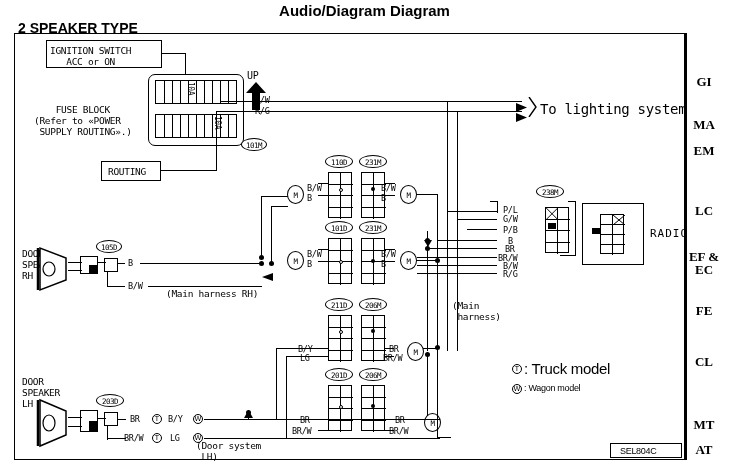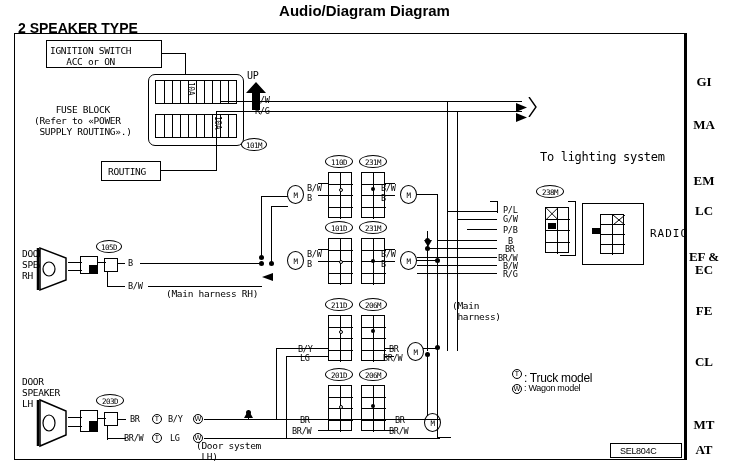--- a/index.html
+++ b/index.html
@@ -37,21 +37,21 @@
 <body>
 
 <div class="abs" id="title">Audio/Diagram Diagram</div>
 <div class="abs" id="subtitle">2 SPEAKER TYPE</div>
 
 <div class="abs box" id="frame"></div>
 <div class="abs" id="siderail"></div>
 
 <div class="abs tab" style="top:75px">GI</div>
 <div class="abs tab" style="top:118px">MA</div>
-<div class="abs tab" style="top:174px">EM</div>
+<div class="abs tab" style="top:144px">EM</div>
 <div class="abs tab" style="top:204px">LC</div>
 <div class="abs tab" style="top:250px;white-space:pre">EF &amp;
 EC</div>
 <div class="abs tab" style="top:304px">FE</div>
 <div class="abs tab" style="top:355px">CL</div>
 <div class="abs tab" style="top:418px">MT</div>
 <div class="abs tab" style="top:443px">AT</div>
 
 <div class="abs box" style="left:46px;top:40px;width:116px;height:28px"></div>
 <div class="abs lbl9" style="left:50px;top:45px;">IGNITION SWITCH
@@ -121,21 +121,21 @@
 <div class="abs" style="left:516px;top:107px;">
   <svg width="12" height="9" viewBox="0 0 12 9">
       <polygon points="0,0 11,4.5 0,9" fill="#000"></polygon>
     </svg>
 </div>
 <div class="abs" style="left:528px;top:97px;">
   <svg width="10" height="20" viewBox="0 0 10 20">
       <path d="M1,0 L8,10 L1,20" stroke="#000" stroke-width="1.4" fill="none"></path>
     </svg>
 </div>
-<div class="abs lbl9" style="left:540px;top:104px;font-size:12px;margin-top:48px;">To lighting system</div>
+<div class="abs lbl9" style="left:540px;top:104px;font-size:14px;">To lighting system</div>
 
 <div class="abs lbl9" style="left:22px;top:248px;">DOOR
 SPEAKER
 RH</div>
 <div class="abs spk" style="left:36px;top:246px;">
   <svg width="34" height="46" viewBox="0 0 34 46">
     <path d="M4,2 L4,44 L30,34 L30,12 Z" fill="#fff" stroke="#000" stroke-width="1.5"></path>
     <path d="M2,2 L2,44" stroke="#000" stroke-width="2.5"></path>
     <ellipse cx="13" cy="23" rx="6" ry="7" fill="none" stroke="#000" stroke-width="1.2"></ellipse>
   </svg>
@@ -449,21 +449,21 @@
     </svg>
 </div>
 
 <div class="abs wire v" style="left:276px;top:348px;height:72px;"></div>
 <div class="abs wire h" style="left:276px;top:348px;width:42px;"></div>
 <div class="abs wire v" style="left:286px;top:356px;height:83px;"></div>
 <div class="abs wire h" style="left:286px;top:356px;width:32px;"></div>
 
 <div class="abs" style="left:512px;top:363px;display:flex;align-items:center;gap:2px;">
   <div class="circ">T</div>
-  <div class="lbl9" style="font-family:'Liberation Sans',sans-serif;font-size:12px;margin-top:10px;">: Truck model</div>
+  <div class="lbl9" style="font-family:'Liberation Sans',sans-serif;font-size:15px;">: Truck model</div>
 </div>
 <div class="abs" style="left:512px;top:383px;display:flex;align-items:center;gap:2px;">
   <div class="circ">W</div>
   <div class="lbl9" style="font-family:'Liberation Sans',sans-serif;font-size:9px;">: Wagon model</div>
 </div>
 
 <div class="abs box" style="left:610px;top:443px;width:72px;height:15px;border-width:1px;"></div>
 <div class="abs lbl" style="left:620px;top:446px;font-family:'Liberation Sans',sans-serif;font-size:9px;">SEL804C</div>
 
 </body></html>

